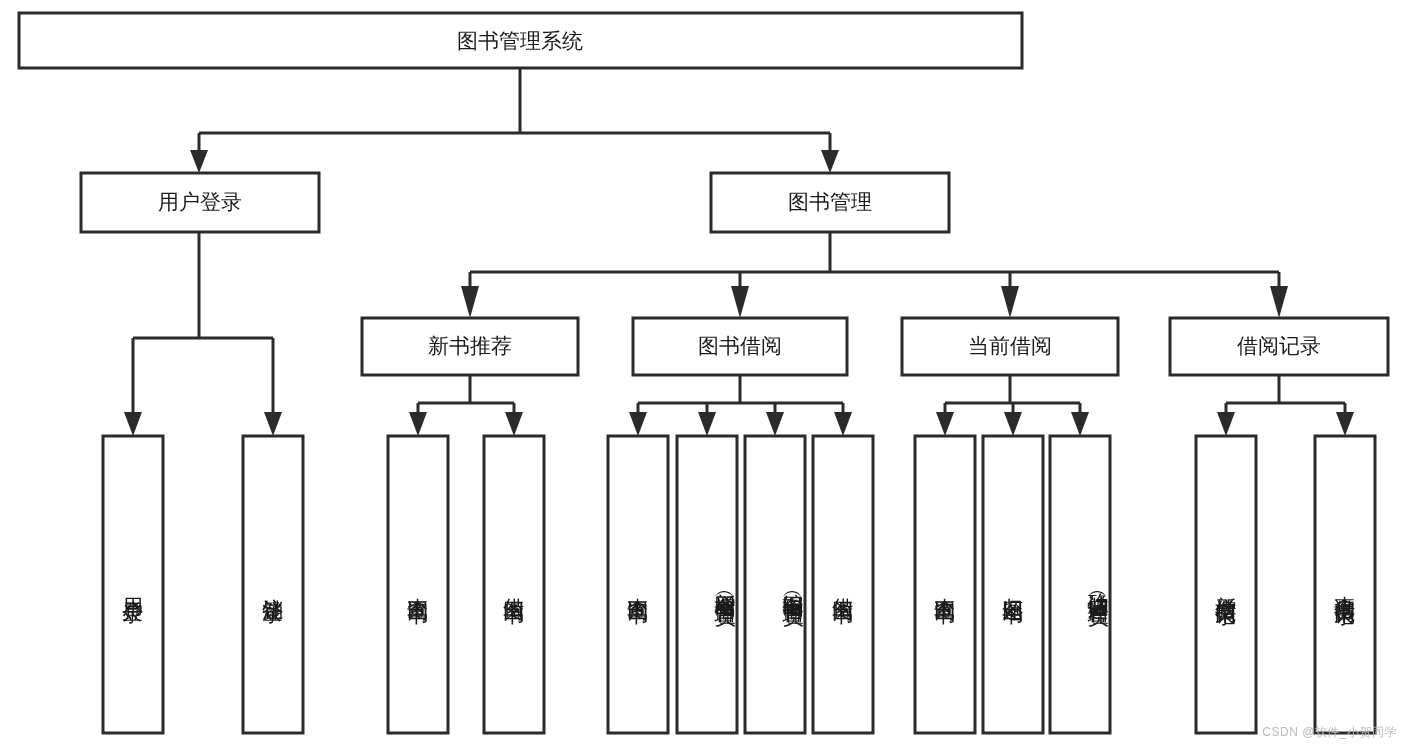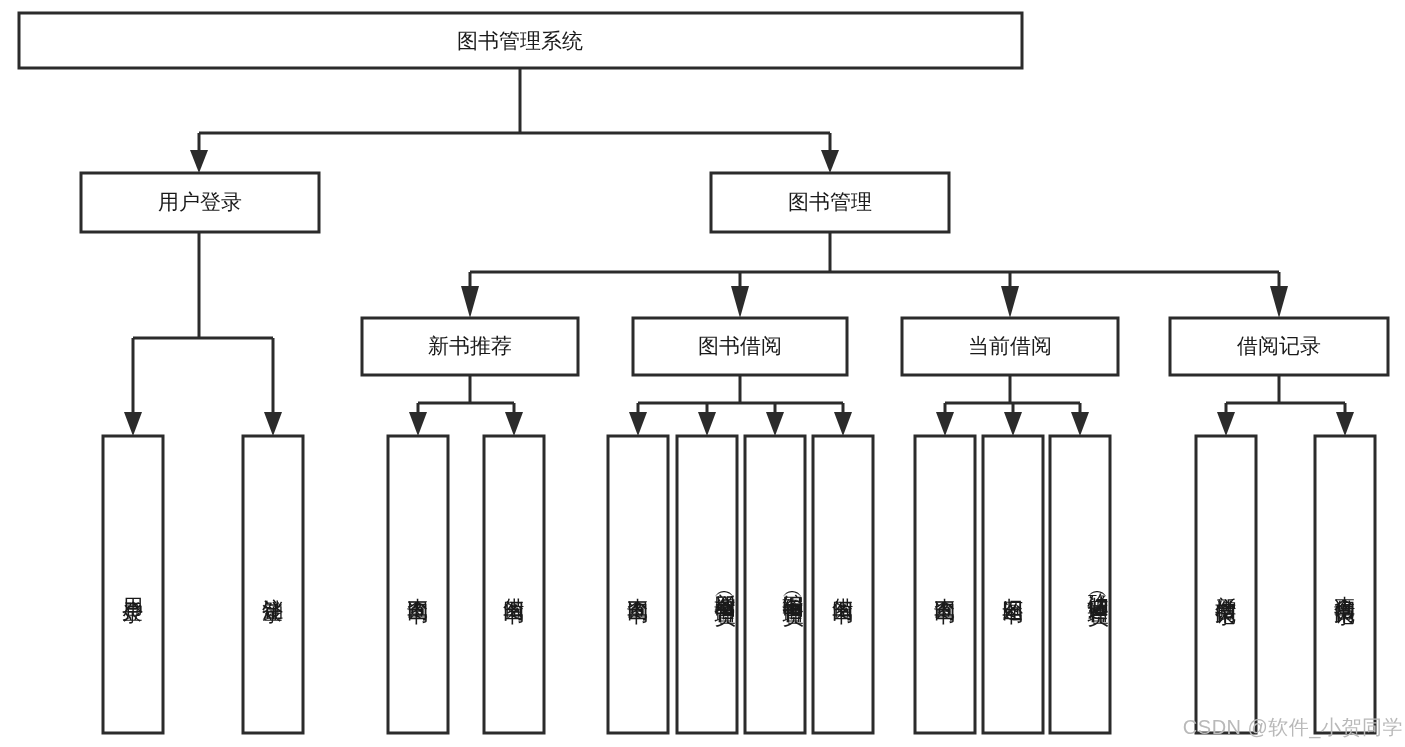--- a/index.html
+++ b/index.html
@@ -63,24 +63,24 @@
     display: flex;
     align-items: center;
     justify-content: center;
     text-align: center;
     white-space: normal;
     box-sizing: border-box;
     pointer-events: none;
   }
   .watermark {
     position: absolute;
-    right: 2px;
+    right: 8px;
     bottom: 6px;
     font-family: "Liberation Sans", "DejaVu Sans", sans-serif;
-    font-size: 20px;
+    font-size: 12px;
     color: #b9b9b9;
     letter-spacing: 0.5px;
     white-space: nowrap;
   }
 </style>
 </head>
 <body>
 
 <div id="diagram-root">
 

